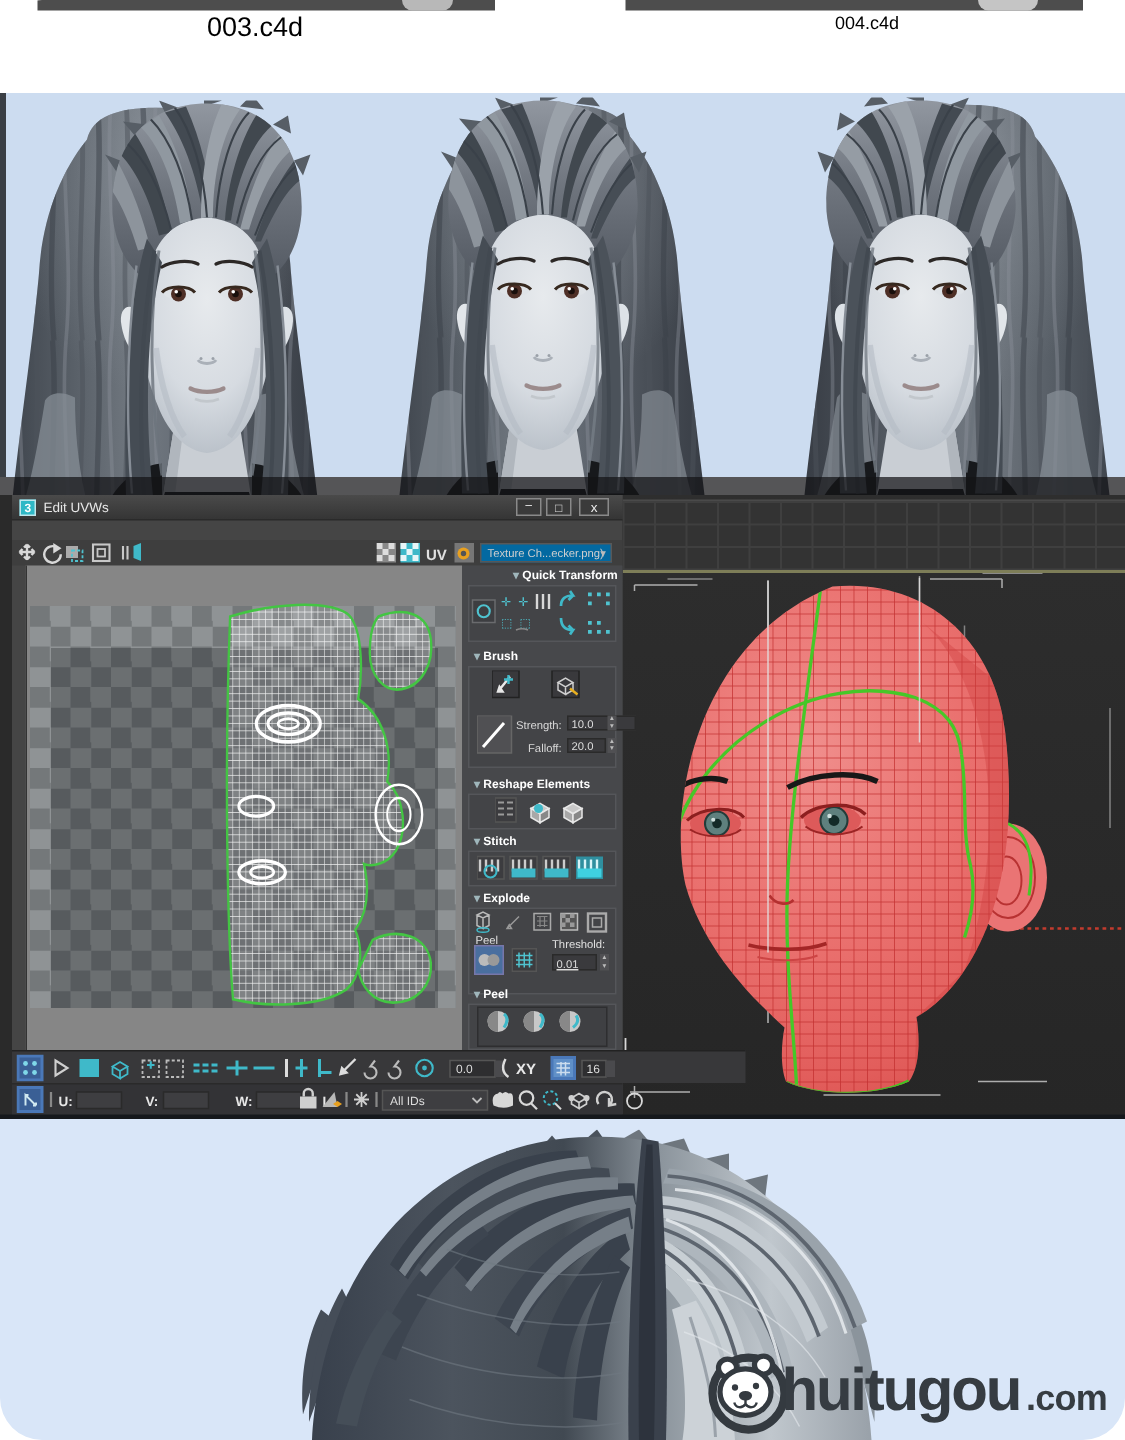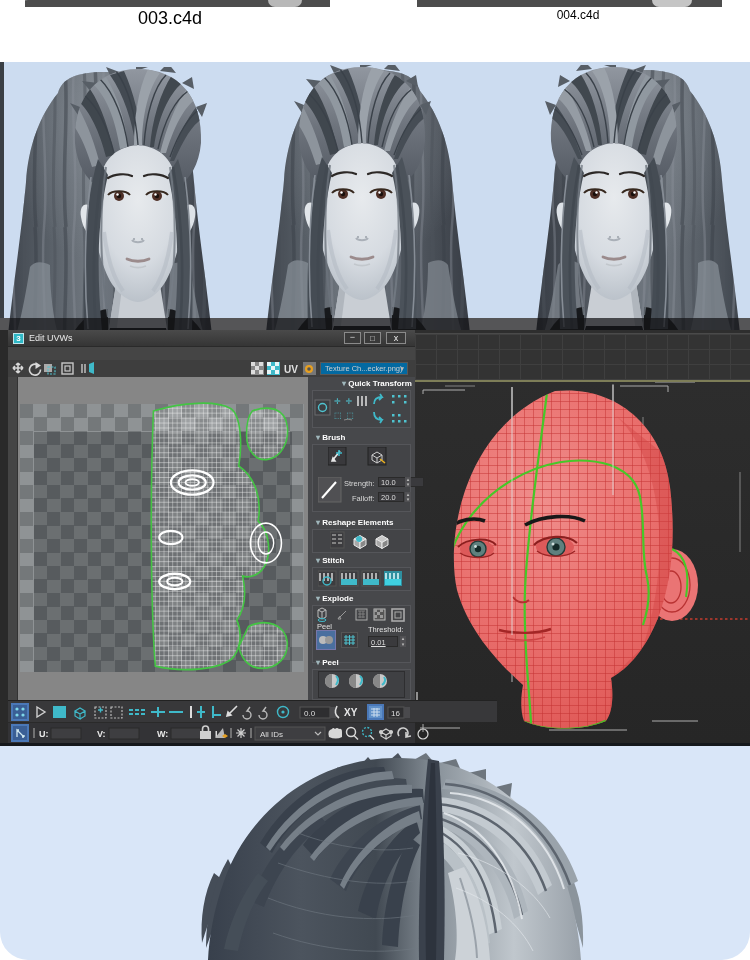--- a/index.html
+++ b/index.html
@@ -610,14 +610,30 @@
       <path d="M80 110 C130 128 180 134 216 128"></path>
       <path d="M70 145 C120 165 175 170 218 162"></path>
       <path d="M75 180 C125 198 178 202 220 195"></path>
     </g>
     <g fill="none" stroke="#e6eaee" stroke-width="1" opacity="0.6">
       <path d="M260 100 C300 110 335 135 352 165"></path>
       <path d="M258 135 C295 148 322 172 335 198"></path>
     </g>
   </svg>
 </div>
-
+<div id="watermark" class="abs" style="left:460px;top:895px;width:290px;height:65px;">
+  <svg class="abs" style="left:0;top:0;" width="290" height="65" viewBox="0 0 290 65">
+    <circle cx="39" cy="34" r="24" fill="none" stroke="#343a40" stroke-width="5.5"></circle>
+    <g>
+      <circle cx="25" cy="17" r="6" fill="#fff" stroke="#343a40" stroke-width="3.5"></circle>
+      <circle cx="49" cy="15" r="6" fill="#fff" stroke="#343a40" stroke-width="3.5"></circle>
+      <ellipse cx="37" cy="33" rx="17" ry="15.5" fill="#fff" stroke="#343a40" stroke-width="3.5"></ellipse>
+      <circle cx="30" cy="30" r="2.1" fill="#343a40"></circle>
+      <circle cx="44" cy="29" r="2.1" fill="#343a40"></circle>
+      <ellipse cx="37" cy="35.5" rx="4.4" ry="3.2" fill="#343a40"></ellipse>
+      <path d="M37 38 v3 M37 41 c-2.5 3.5 -6.5 2.5 -7.5 -1 M37 41 c2.5 3.5 6.5 2.5 7.5 -1" stroke="#343a40" stroke-width="1.6" fill="none"></path>
+    </g>
+    <text x="61" y="45" font-family="Liberation Sans" font-weight="bold" font-size="40" letter-spacing="-1.5" fill="#363c42">huitugou</text>
+    <text x="224" y="45" font-family="Liberation Sans" font-weight="bold" font-size="24" letter-spacing="-0.5" fill="#363c42">.com</text>
+  </svg>
 </div>
 
+</div>
+
 </body></html>

